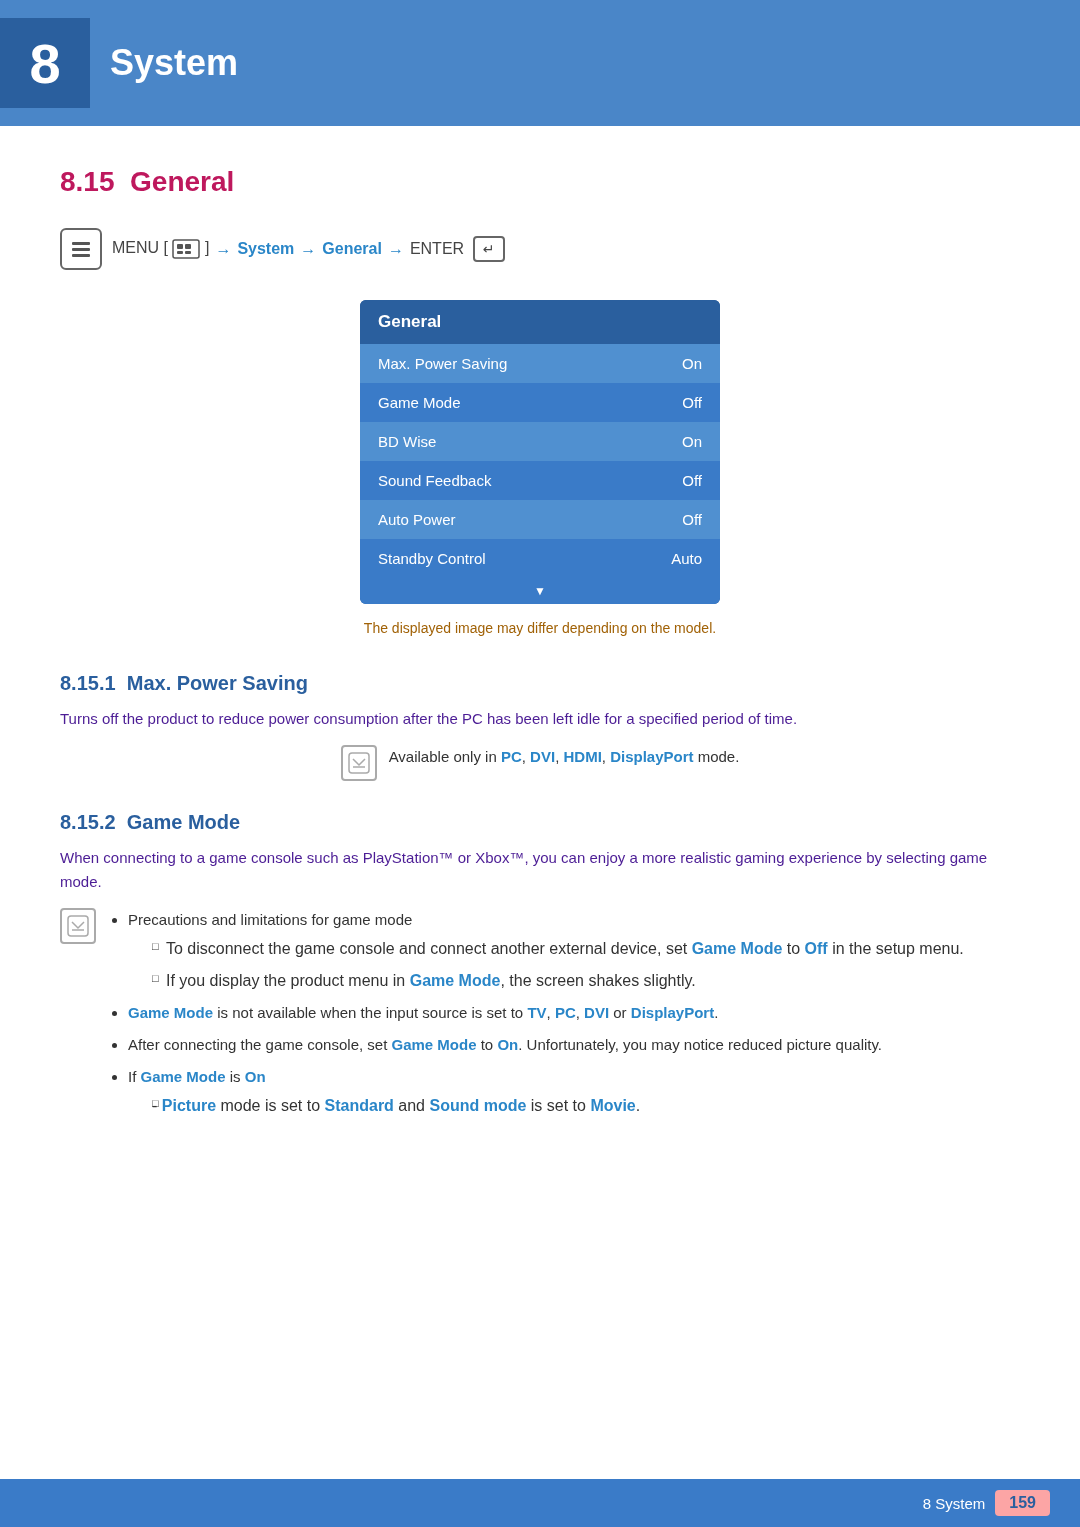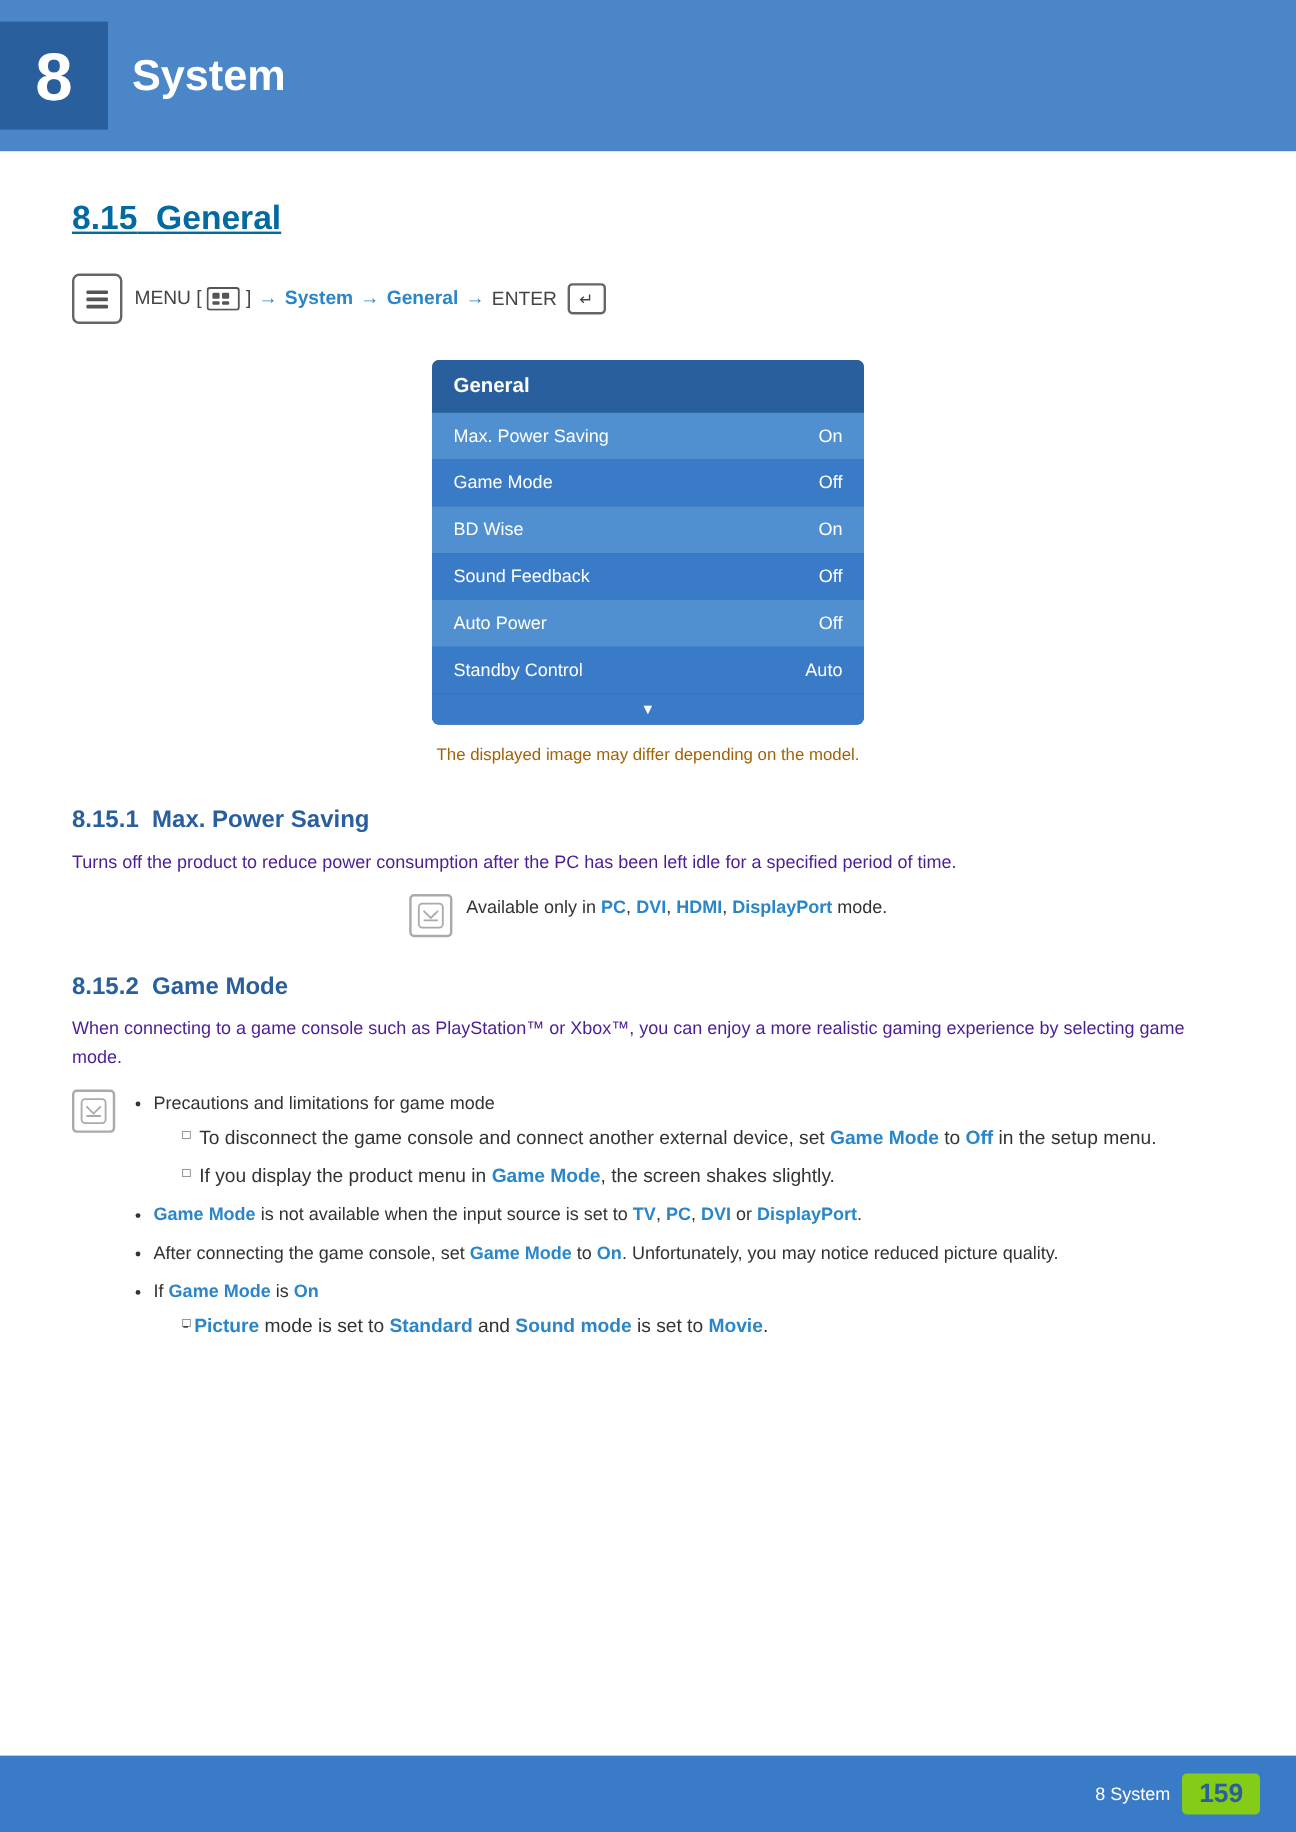--- a/index.html
+++ b/index.html
@@ -41,25 +41,24 @@
       font-weight: bold;
     }
 
     
     .main-content {
       padding: 40px 60px 60px 60px;
     }
 
     
     .section-heading {
-      color: #0369a1;
+      color: #be185d;
       font-size: 28px;
       font-weight: bold;
       margin-bottom: 30px;
-      text-decoration: underline;
     }
 
     
     .nav-path {
       display: flex;
       align-items: center;
       margin-bottom: 30px;
       font-size: 16px;
     }
     .nav-icon {
@@ -234,36 +233,36 @@
       font-size: 11px;
       top: 2px;
     }
 
     
     .footer {
       position: absolute;
       bottom: 0;
       right: 0;
       left: 0;
-      height: 64px;
+      height: 48px;
       background: #3a7bc8;
       display: flex;
       align-items: center;
       justify-content: flex-end;
       padding-right: 30px;
     }
     .footer-text {
       color: white;
       font-size: 15px;
       margin-right: 10px;
     }
     .footer-number {
-      background: #84cc16;
+      background: #fca5a5;
       color: #2a5f9e;
-      font-size: 22px;
+      font-size: 16px;
       font-weight: bold;
       padding: 4px 14px;
       border-radius: 4px;
     }
   </style>
 </head>
 <body>
 
 <div class="header-section">
   <div class="header-number-box">

